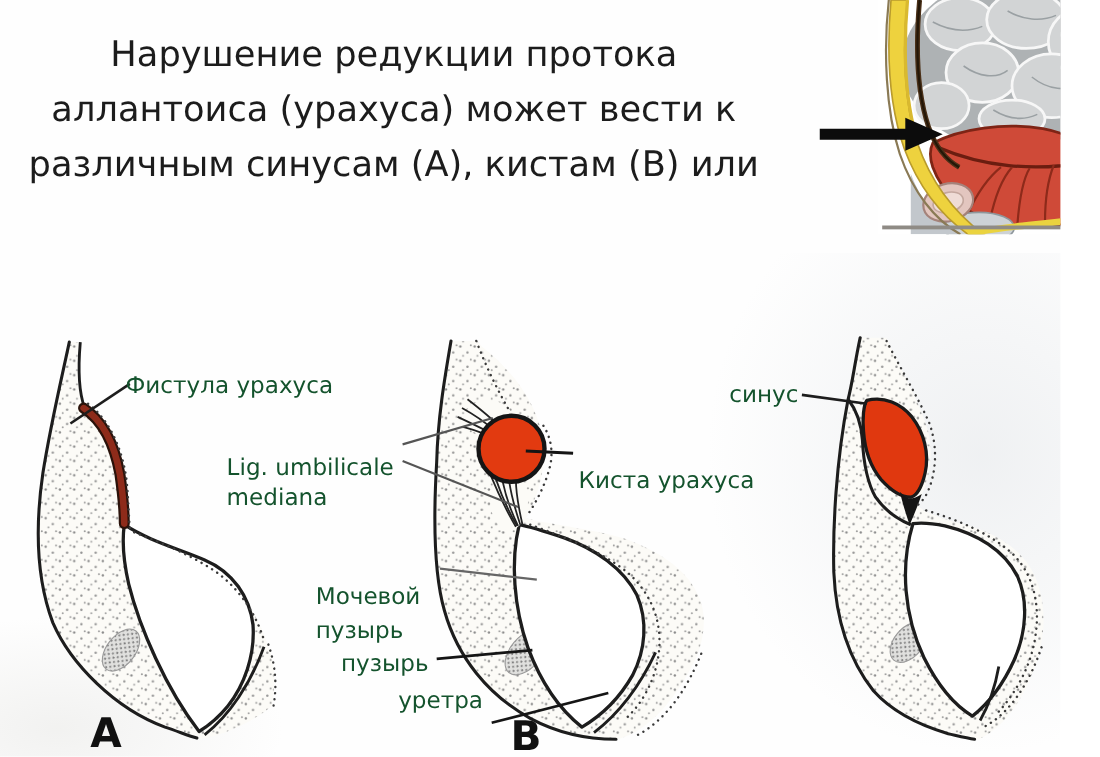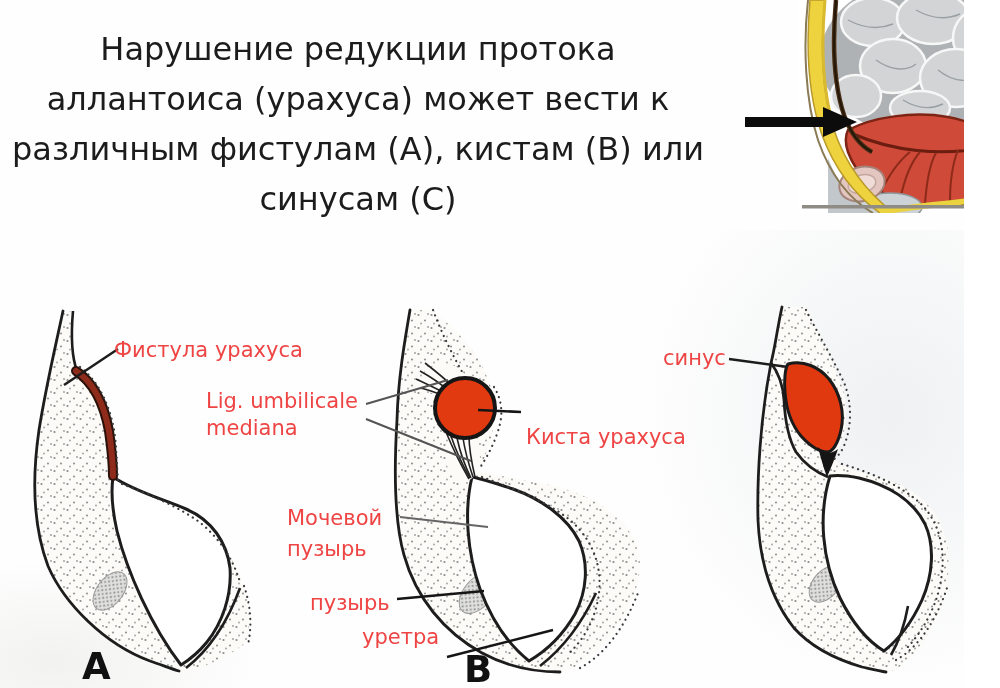--- a/index.html
+++ b/index.html
@@ -9,39 +9,38 @@
   .tex1{left:640px;top:230px;width:360px;height:458px;
         background:radial-gradient(ellipse at 70% 40%, rgba(200,206,212,0.28), rgba(255,255,255,0) 70%);}
   .tex2{left:0;top:560px;width:260px;height:128px;
         background:radial-gradient(ellipse at 20% 80%, rgba(205,205,200,0.25), rgba(255,255,255,0) 70%);}
   .title{position:absolute;left:8px;top:24px;width:700px;text-align:center;
          font-size:32px;line-height:50px;font-weight:500;color:#1c1c1c;}
   .title div{white-space:nowrap;}
   .art{position:absolute;left:0;top:0;}
   .inset{position:absolute;left:798px;top:0;}
   .arrow{position:absolute;left:745px;top:105px;}
-  .lbl{position:absolute;font-size:21px;color:#ef4444;white-space:nowrap;line-height:26px;}
-  .lbl.wrap{white-space:normal;}
+  .lbl{position:absolute;font-size:21px;color:#14532d;white-space:nowrap;line-height:26px;}
+  .lbl.wrap{white-space:normal;margin-top:24px;}
   .lig{width:172px;line-height:27px;}
   .blad{width:100px;line-height:31px;}
   .letter{position:absolute;font-size:37px;font-weight:bold;color:#111;}
 </style>
 </head>
 <body>
 
 <div class="slide">
 
   <div class="tex tex1"></div>
   <div class="tex tex2"></div>
 
   <div class="title">
     <div>Нарушение редукции протока</div>
     <div>аллантоиса (урахуса) может вести к</div>
-    <div>различным фистулам (А), кистам (В) или</div>
-    <div>синусам (С)</div>
+    <div>различным синусам (А), кистам (В) или</div>
   </div>
 
   <svg class="inset" width="202" height="213" viewBox="0 0 202 213">
     <rect x="0" y="0" width="202" height="213" fill="#ffffff"></rect>
 
     <g>
       <ellipse cx="120" cy="58" rx="98" ry="78" fill="#aeb2b4"></ellipse>
       <g fill="#d2d4d5" stroke="#f7f7f7" stroke-width="2.5">
         <ellipse cx="75" cy="22" rx="32" ry="24"></ellipse>
         <ellipse cx="135" cy="18" rx="36" ry="26"></ellipse>

